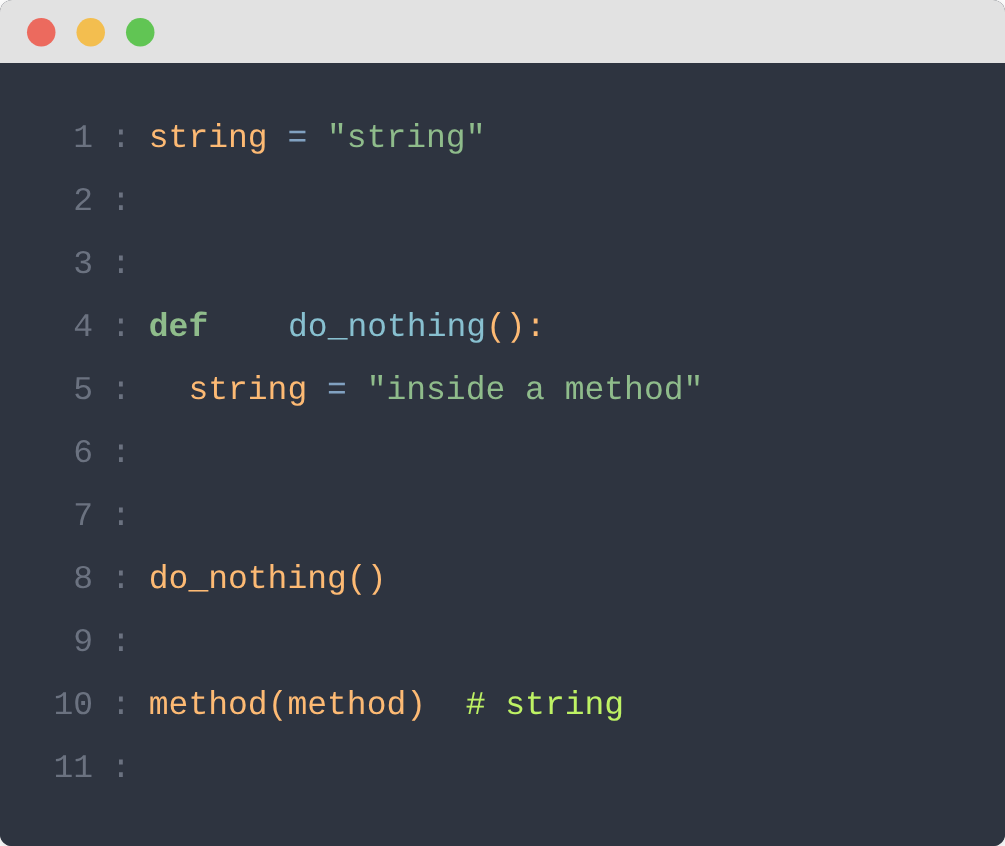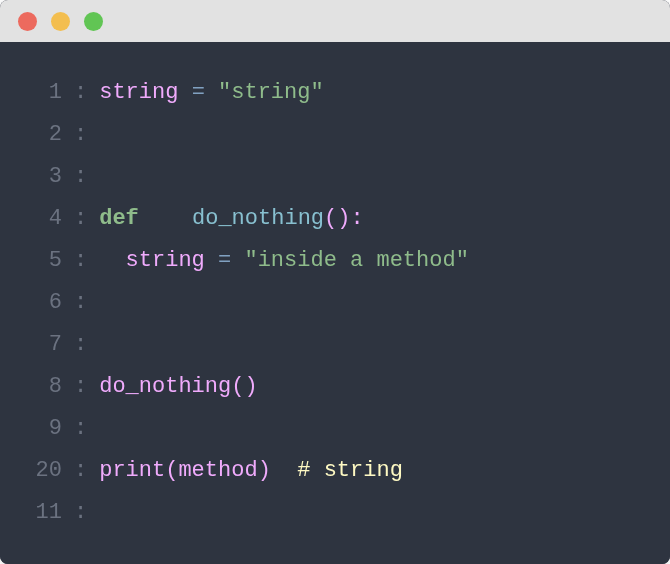--- a/index.html
+++ b/index.html
@@ -62,38 +62,38 @@
       padding: 0 12px;
       flex-shrink: 0;
     }
     .code {
       color: #d8dee9;
     }
     .kw { color: #81a1c1; }
     .def-kw { color: #8fbc8b; font-weight: bold; }
     .fn { color: #88c0d0; margin-left: 40px; }
     .str { color: #8fbc8b; }
-    .comment { color: #fef9c3; }
-    .plain { color: #f0abfc; text-align: right; }
+    .comment { color: #bef264; }
+    .plain { color: #fdba74; text-align: right; }
   </style>
 </head>
 <body>
 
 <div class="window">
   <div class="titlebar">
     <div class="dot red"></div>
     <div class="dot yellow"></div>
     <div class="dot green"></div>
   </div>
   <div class="editor" id="editor">
       <div class="line"><span class="lineno">1</span><span class="sep">:</span><span class="code"><span class="plain">string </span><span class="kw">=</span><span class="plain"> </span><span class="str">"string"</span></span></div>
       <div class="line"><span class="lineno">2</span><span class="sep">:</span><span class="code"></span></div>
       <div class="line"><span class="lineno">3</span><span class="sep">:</span><span class="code"></span></div>
       <div class="line"><span class="lineno">4</span><span class="sep">:</span><span class="code"><span class="def-kw">def</span><span class="plain"> </span><span class="fn">do_nothing</span><span class="plain">():</span></span></div>
       <div class="line"><span class="lineno">5</span><span class="sep">:</span><span class="code"><span class="plain">  string </span><span class="kw">=</span><span class="plain"> </span><span class="str">"inside a method"</span></span></div>
       <div class="line"><span class="lineno">6</span><span class="sep">:</span><span class="code"></span></div>
       <div class="line"><span class="lineno">7</span><span class="sep">:</span><span class="code"></span></div>
       <div class="line"><span class="lineno">8</span><span class="sep">:</span><span class="code"><span class="plain">do_nothing()</span></span></div>
       <div class="line"><span class="lineno">9</span><span class="sep">:</span><span class="code"></span></div>
-      <div class="line"><span class="lineno">20</span><span class="sep">:</span><span class="code"><span class="plain">print</span><span class="plain">(method)  </span><span class="comment"># string</span></span></div>
+      <div class="line"><span class="lineno">10</span><span class="sep">:</span><span class="code"><span class="plain">method</span><span class="plain">(method)  </span><span class="comment"># string</span></span></div>
       <div class="line"><span class="lineno">11</span><span class="sep">:</span><span class="code"></span></div>
     </div>
 </div>
 
 </body></html>

